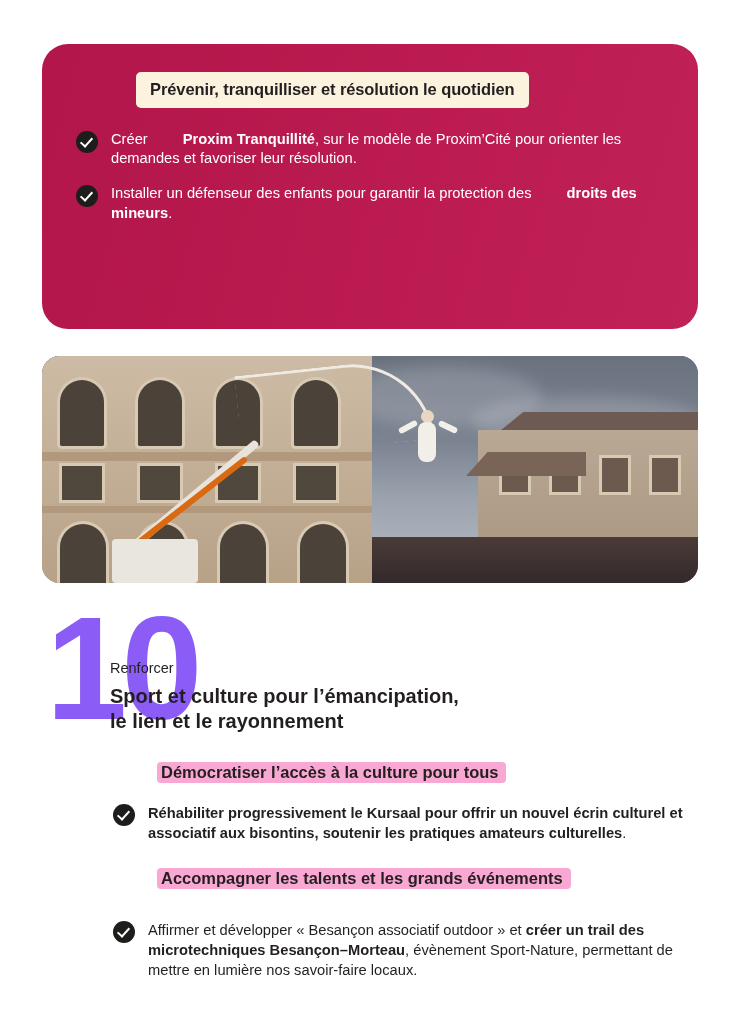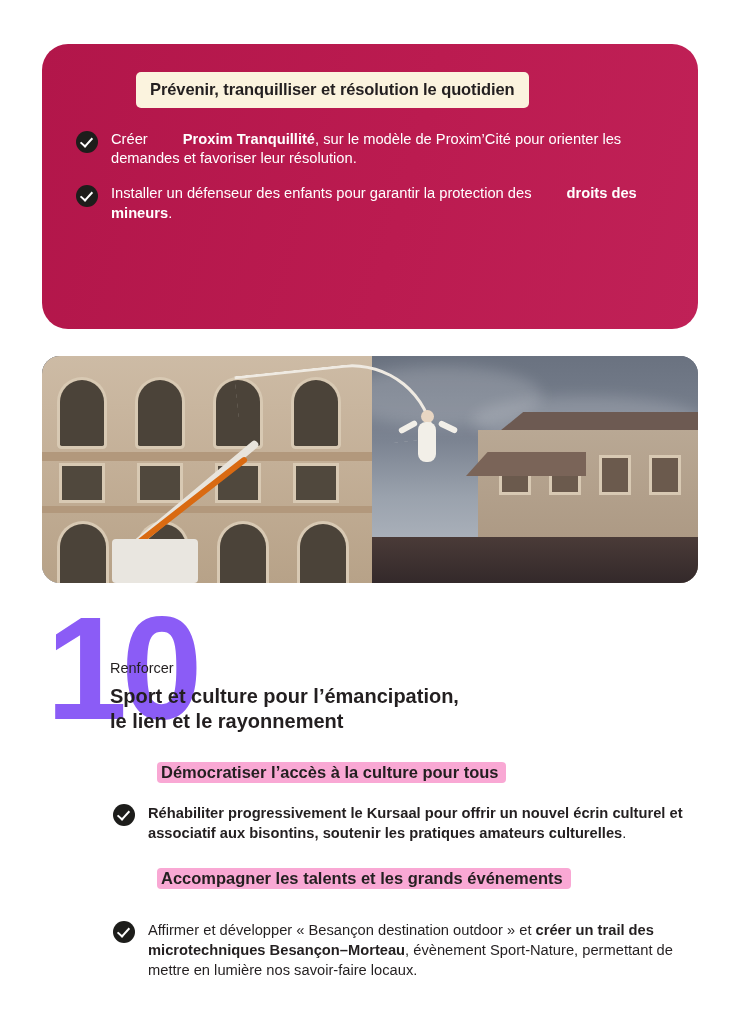--- a/index.html
+++ b/index.html
@@ -356,14 +356,14 @@
 <div class="dark-item" id="item1">
   <span class="check"></span>
   <span class="dark-text"><b>Réhabiliter progressivement le Kursaal pour offrir un nouvel écrin culturel et associatif aux bisontins, soutenir les pratiques amateurs culturelles</b><span>.</span></span>
 </div>
 
 <div class="section-head" id="sec2">
   <span class="hl">Accompagner les talents et les grands événements</span>
 </div>
 <div class="dark-item" id="item2">
   <span class="check"></span>
-  <span class="dark-text"><span>Affirmer et développer « Besançon destination outdoor » et </span><b>créer un trail des microtechniques Besançon–Morteau</b><span>, évènement Sport-Nature, permettant de mettre en lumière nos savoir-faire locaux.</span></span>
+  <span class="dark-text"><span>Affirmer et développer « Besançon associatif outdoor » et </span><b>créer un trail des microtechniques Besançon–Morteau</b><span>, évènement Sport-Nature, permettant de mettre en lumière nos savoir-faire locaux.</span></span>
 </div>
 
 </body></html>

